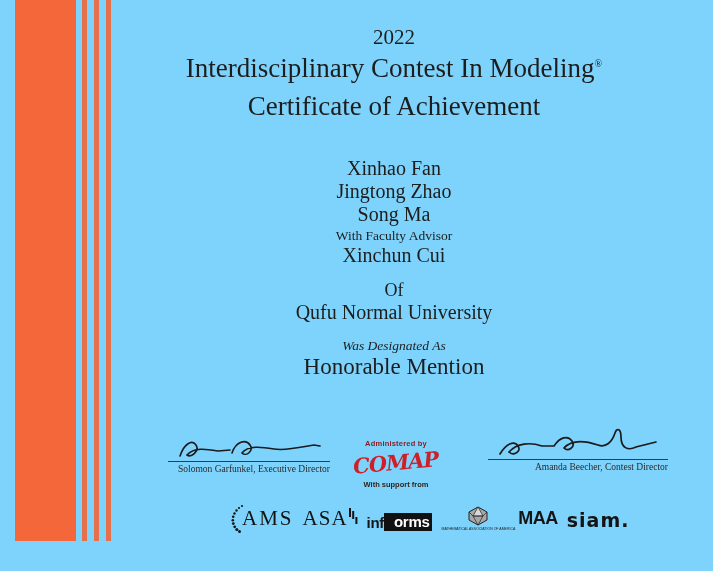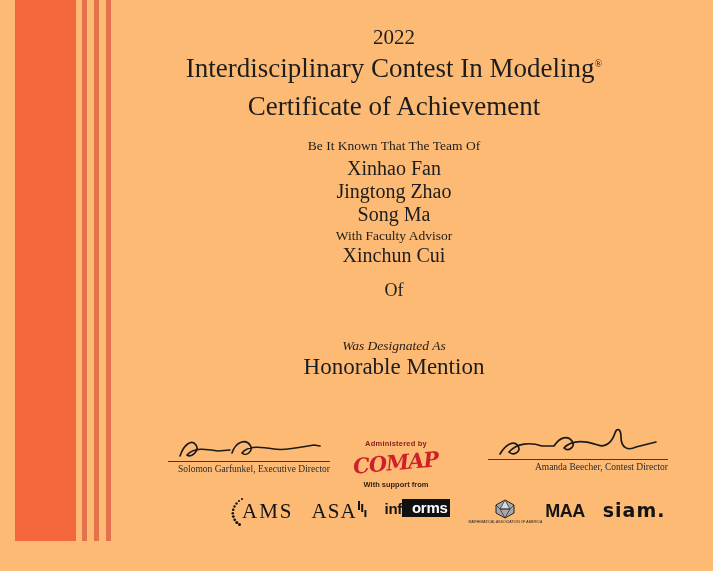--- a/index.html
+++ b/index.html
@@ -1,20 +1,20 @@
 <!DOCTYPE html>
 <html><head>
 <meta charset="utf-8">
 <style>
   * { margin:0; padding:0; box-sizing:border-box; }
   html,body { background:#ffffff; }
   body { font-family:"Liberation Serif", serif; color:#1d1d1d; }
   .page {
     position:relative; width:713px; height:571px;
-    background:#fdba74; overflow:hidden;
+    background:#7dd3fc; overflow:hidden;
   }
 
   
   .stripe { position:absolute; top:0; height:541px; background:#f4673a; }
   .stripe-wide  { left:15px;  width:61px; }
   .stripe-thin  { background:#e5714c; }
   .stripe-t1 { left:82px;  width:5px; }
   .stripe-t2 { left:94px;  width:5px; }
   .stripe-t3 { left:106px; width:5px; }
 
@@ -48,21 +48,21 @@
   .admin-col { position:absolute; left:340px; top:439px; width:112px; text-align:center;
                font-family:"Liberation Sans", sans-serif; }
   .admin-by { font-size:7.5px; font-weight:bold; color:#8a1c1c; letter-spacing:.2px; }
   .comap { font-family:"DejaVu Serif", serif; font-style:italic; font-weight:bold;
            font-size:21px; color:#ce2029; letter-spacing:-1px;
            transform:rotate(-5deg); display:inline-block; margin-top:2px; }
   .support { font-size:7.5px; font-weight:bold; color:#33231a; margin-top:5px; }
 
   
   .logos { position:absolute; left:230px; top:499px; height:32px;
-           display:flex; align-items:flex-start; gap:18px;
+           display:flex; align-items:flex-end; gap:9px;
            font-family:"Liberation Sans", sans-serif; color:#141414; }
   .logo-item { display:flex; align-items:center; }
   .ams-wrap { position:relative; padding-left:12px; }
   .ams-dots { position:absolute; left:0; top:-2px; }
   .ams-text { font-family:"Liberation Serif", serif; font-size:21px; letter-spacing:2px; }
   .asa-wrap { position:relative; padding-right:10px; }
   .asa-text { font-family:"Liberation Serif", serif; font-size:21px; letter-spacing:1px; }
   .asa-bars { position:absolute; right:0; top:2px; }
   .informs { font-size:15px; font-weight:800; letter-spacing:-.3px; }
   .informs .boxed { background:#111; color:#fff; padding:0 3px 1px 10px; }
@@ -80,29 +80,29 @@
 
   <div class="stripe stripe-wide"></div>
   <div class="stripe stripe-thin stripe-t1"></div>
   <div class="stripe stripe-thin stripe-t2"></div>
   <div class="stripe stripe-thin stripe-t3"></div>
 
   <div class="line year">2022</div>
   <div class="line title"><span>Interdisciplinary Contest In Modeling</span><sup>®</sup></div>
   <div class="line subtitle">Certificate of Achievement</div>
 
-  <div class="line small-line known">Be It Known That The Team Of</div>
   <div class="line member1">Xinhao Fan</div>
   <div class="line member3">Song Ma</div>
   <div class="line member2">Jingtong Zhao</div>
 
   <div class="line small-line advisor-ln">With Faculty Advisor</div>
   <div class="line advisor">Xinchun Cui</div>
 
   <div class="line of-ln">Of</div>
+  <div class="line institution">Qufu Normal University</div>
 
   <div class="line small-line designated">Was Designated As</div>
   <div class="line designation">Honorable Mention</div>
 
   <div class="sig-block sig-left">
     <svg class="sig-svg" width="150" height="32" viewBox="0 0 150 32">
       <path d="M6 24 C10 12 18 7 22 13 C26 19 17 26 13 23 C20 15 32 17 44 19 L56 18
                M58 21 C62 9 72 7 76 13 C80 19 72 25 68 21 C74 13 88 15 100 17
                C112 19 128 15 140 13 L146 14" fill="none" stroke="#1a1a1a" stroke-width="1.6" stroke-linecap="round"></path>
     </svg>

